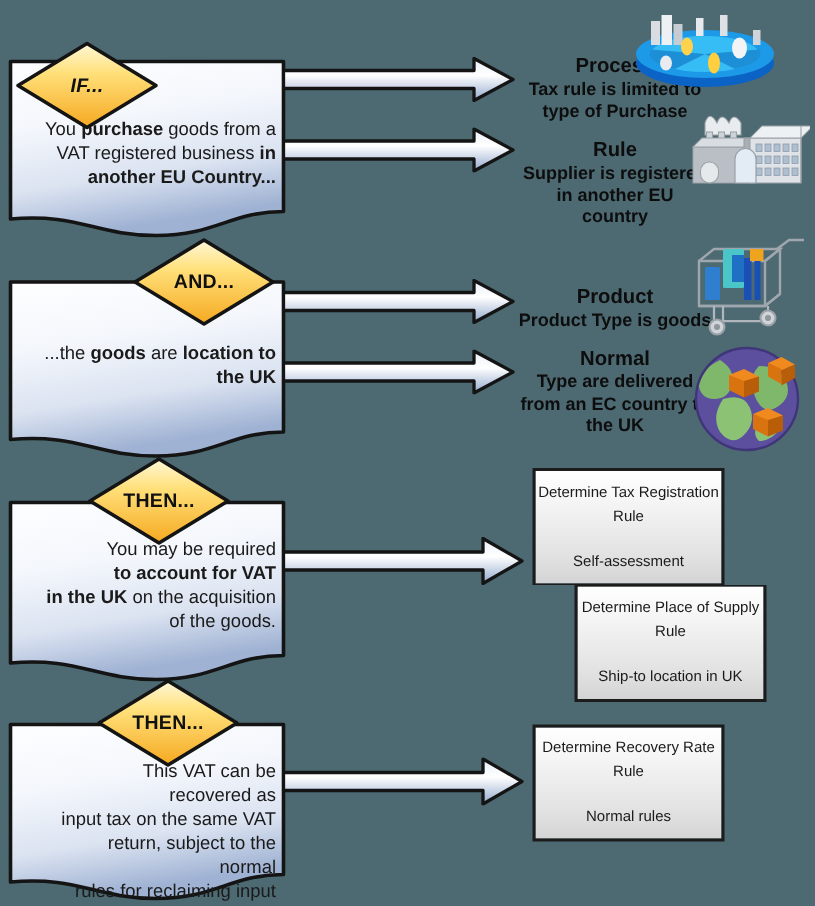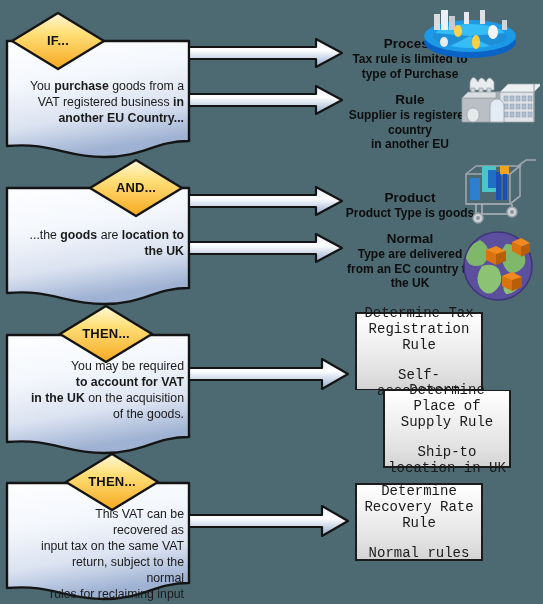--- a/index.html
+++ b/index.html
@@ -48,23 +48,22 @@
   .rlabel .ttl{font-size:13.5px;line-height:16px;display:block;}
   .rlabel .sub{font-size:12px;line-height:14.5px;display:block;}
 
   
   .rulebox{
     position:absolute;
     border:2px solid #1c1c1c;
     background:linear-gradient(180deg,#ffffff 0%,#f2f2f2 35%,#e2e2e2 75%,#d4d4d4 100%);
     box-sizing:border-box;
     display:flex;flex-direction:column;align-items:center;justify-content:center;
-    text-align:center;color:#1a1a1a;font-size:14px;line-height:16px;
+    text-align:center;color:#1a1a1a;font-size:10px;line-height:16px;
     z-index:4;
-    font-family:Liberation Mono, monospace;
   }
   .rulebox .rb-name{display:block;}
   .rulebox .rb-val{display:block;margin-top:14px;}
   .rulebox.stacked-top{border-bottom-width:1px;}
   .rulebox.stacked-bot{border-top-width:1px;margin-left:28px;}
 
   
   .icon{position:absolute;z-index:6;}
 </style>
 </head>
@@ -93,21 +92,21 @@
     </defs>
   </svg>
 
   <div class="doc" style="left:4px;top:38px;width:188px;height:120px;">
     <svg width="188" height="122" viewBox="0 0 188 122">
       <path d="M3,3 H185 V103 C150,103 140,119 100,119 C60,119 48,104 3,108 Z" fill="url(#gdoc)" stroke="#141414" stroke-width="2.4" stroke-linejoin="round"></path>
     </svg>
     <div class="doc-text" style="top:40px;">You <b>purchase</b> goods from a<br>VAT registered business <b>in</b><br><b>another EU Country...</b></div>
   </div>
 
-  <div class="diamond" style="left:10px;top:11px;width:96px;height:60px;">
+  <div class="diamond" style="left:10px;top:27px;width:96px;height:60px;font-style:italic;">
     <svg width="96" height="60" viewBox="0 0 96 60">
       <path d="M48,2 L94,30 L48,58 L2,30 Z" fill="url(#gdiamond)" stroke="#141414" stroke-width="2.4" stroke-linejoin="round"></path>
     </svg>
     <div class="dlabel">IF...</div>
   </div>
 
   <div class="arrow" style="left:188px;top:38px;width:156px;height:30px;">
     <svg width="156" height="30" viewBox="0 0 156 30">
       <path d="M1,9 H128 V1 L154,15 L128,29 V21 H1 Z" fill="url(#garrow)" stroke="#141414" stroke-width="2.2" stroke-linejoin="round"></path>
     </svg>
@@ -119,22 +118,22 @@
   </div>
 
   <div class="rlabel" style="left:330px;top:36px;width:160px;">
     <span class="ttl">Process</span>
     <span class="sub">Tax rule is limited to</span>
     <span class="sub">type of Purchase</span>
   </div>
   <div class="rlabel" style="left:330px;top:92px;width:160px;">
     <span class="ttl">Rule</span>
     <span class="sub">Supplier is registered</span>
+    <span class="sub">in another EU</span>
     <span class="sub">country</span>
-    <span class="sub">in another EU</span>
   </div>
 
   <div class="icon" style="left:420px;top:2px;width:100px;height:58px;">
     <svg width="100" height="58" viewBox="0 0 100 58">
       <ellipse cx="50" cy="40" rx="46" ry="16" fill="#0b63c6"></ellipse>
       <ellipse cx="50" cy="34" rx="46" ry="16" fill="#1c9ae8"></ellipse>
       <ellipse cx="50" cy="34" rx="36" ry="12" fill="#36bdf5"></ellipse>
       <path d="M50,34 L86,31 A36,12 0 0 1 70,44 Z" fill="#1d8fd6"></path>
       <path d="M50,34 L14,31 A36,12 0 0 0 30,44 Z" fill="#1d8fd6"></path>
       <rect x="14" y="12" width="6" height="16" fill="#d9dde2"></rect>

